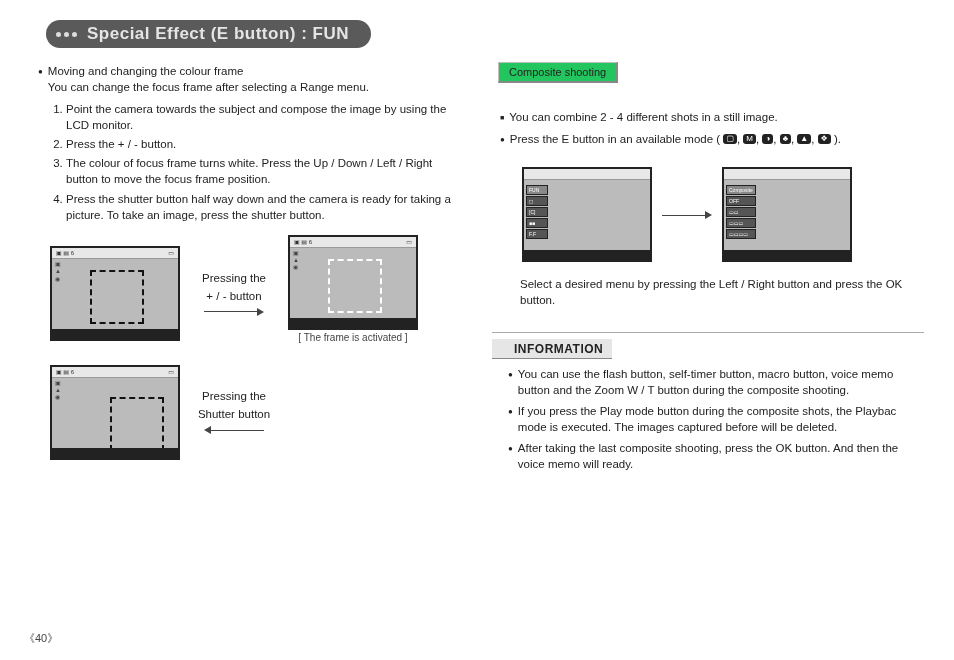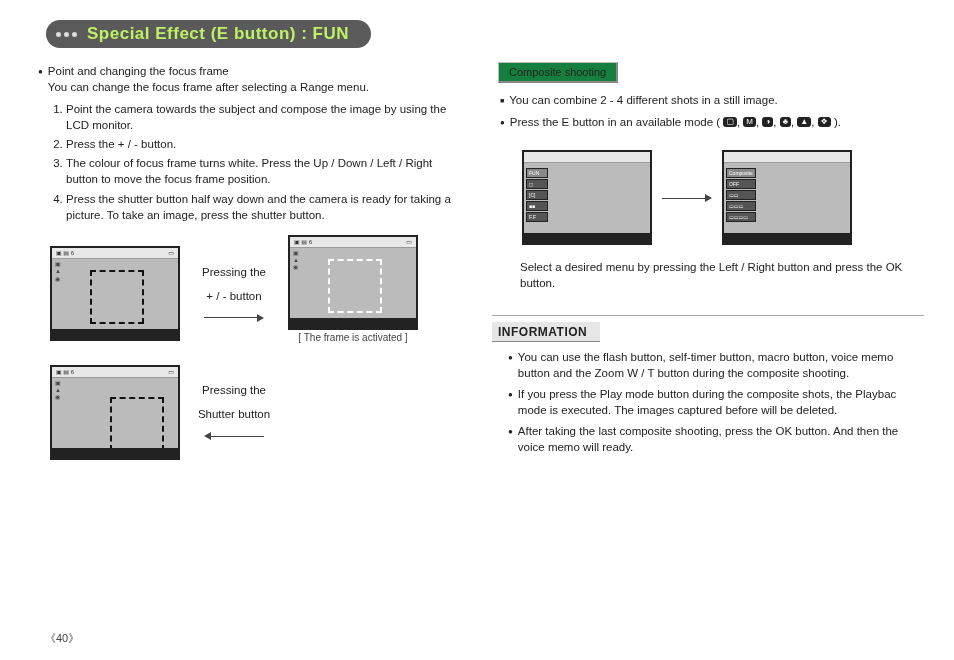--- a/index.html
+++ b/index.html
@@ -18,21 +18,21 @@
     align-items: center;
     background: #5a5a5a;
     border-radius: 14px;
     padding: 4px 22px 4px 10px;
     margin-left: 16px;
     margin-bottom: 14px;
   }
   .title-bar .dots { display:flex; gap:3px; margin-right:10px;}
   .title-bar .dot { width:5px; height:5px; border-radius:50%; background:#ddd;}
   .title-bar .title {
-    color: #bef264;
+    color: #e5e5e5;
     font-weight: bold;
     font-size: 17px;
     letter-spacing: .5px;
   }
   .columns { display: flex; gap: 30px; }
   .col { flex: 1 1 50%; }
   .bullet   { display:flex; gap:5px; margin: 2px 0 6px 8px; line-height:1.35;}
   .bullet::before { content:"●"; font-size:8px; margin-top:3px;}
   .sq-bullet{ display:flex; gap:5px; margin: 10px 0 6px 8px; line-height:1.35;}
   .sq-bullet::before{ content:"■"; font-size:7px; margin-top:3px;}
@@ -91,62 +91,62 @@
     position:absolute; left:2px; top:16px; width:22px;
   }
   .lcd .sidebar .tab{
     background:#555; color:#fff; font-size:5px;
     border:1px solid #222; margin-bottom:1px;
     padding:1px 2px; text-align:left;
   }
   .lcd .sidebar .tab.sel{ background:#888;}
   .caption{ font-size:10px; text-align:center; margin:2px 0 10px 0; color:#444;}
   .arrow-col{
-    display:flex; align-items:center; flex-direction:column; gap:12px;
+    display:flex; align-items:center; flex-direction:column; gap:6px;
     width:92px;
   }
   .arrowline{
     display:flex; align-items:center; width:60px;
   }
   .arrowline .shaft{flex:1; height:1px; background:#444;}
   .arrowline .head-r{
     width:0;height:0;border-left:7px solid #444;border-top:4px solid transparent;border-bottom:4px solid transparent;
   }
   .arrowline .head-l{
     width:0;height:0;border-right:7px solid #444;border-top:4px solid transparent;border-bottom:4px solid transparent;
   }
   .sub-head{
     display:inline-block;
-    background:#15803d;
+    background:#22c55e;
     border:1px solid #bfbfbf;
     border-bottom:2px solid #888;
     border-right:2px solid #888;
     padding:3px 10px;
     font-size:11px;
-    margin: 0 0 0 6px;
+    margin: 0 0 17px 6px;
   }
   .info-head{
     font-weight:bold;
     font-size:12px;
     letter-spacing:.5px;
     border-bottom:1px solid #888;
-    padding:3px 6px 2px 6px;
+    padding:3px 6px 2px 22px;
     background:#e6e6e6;
-    width:108px;
+    width:120px;
     margin-bottom:8px;
   }
   .info-box{
     border-top:1px solid #aaa;
     padding-top:6px;
     margin-top:24px;
   }
   .info-box .bullet{ margin-left:16px; margin-right:4px;}
   .page-num{
     position:absolute;
-    left:45px;
+    left:24px;
     bottom:14px;
     font-size:11px;
     color:#444;
   }
   .harrow{
     display:inline-block; width:50px; position:relative; vertical-align:middle;
   }
   .harrow .shaft{position:absolute; top:50%; left:0; right:6px; height:1px; background:#444;}
   .harrow .head{position:absolute; right:0; top:50%; transform:translateY(-50%);
     width:0;height:0;border-left:7px solid #444;border-top:4px solid transparent;border-bottom:4px solid transparent;}
@@ -164,21 +164,21 @@
       <span class="dot"></span>
   </span>
   <span class="title">Special Effect (E button) : FUN</span>
 </div>
 
 <div class="columns">
 
   <div class="col">
     <div class="bullet">
       <div>
-        <span>Point and changing the focus frame</span><br>
+        <span>Moving and changing the colour frame</span><br>
         <span>You can change the focus frame after selecting a Range menu.</span>
       </div>
     </div>
     <ol class="steps">
       <li>Point the camera towards the subject and compose the image by using the LCD monitor.</li>
       <li>Press the + / - button.</li>
       <li>The colour of focus frame turns white. Press the Up / Down / Left / Right button to move the focus frame position.</li>
       <li>Press the shutter button half way down and the camera is ready for taking a picture. To take an image, press the shutter button.</li>
     </ol>
 

